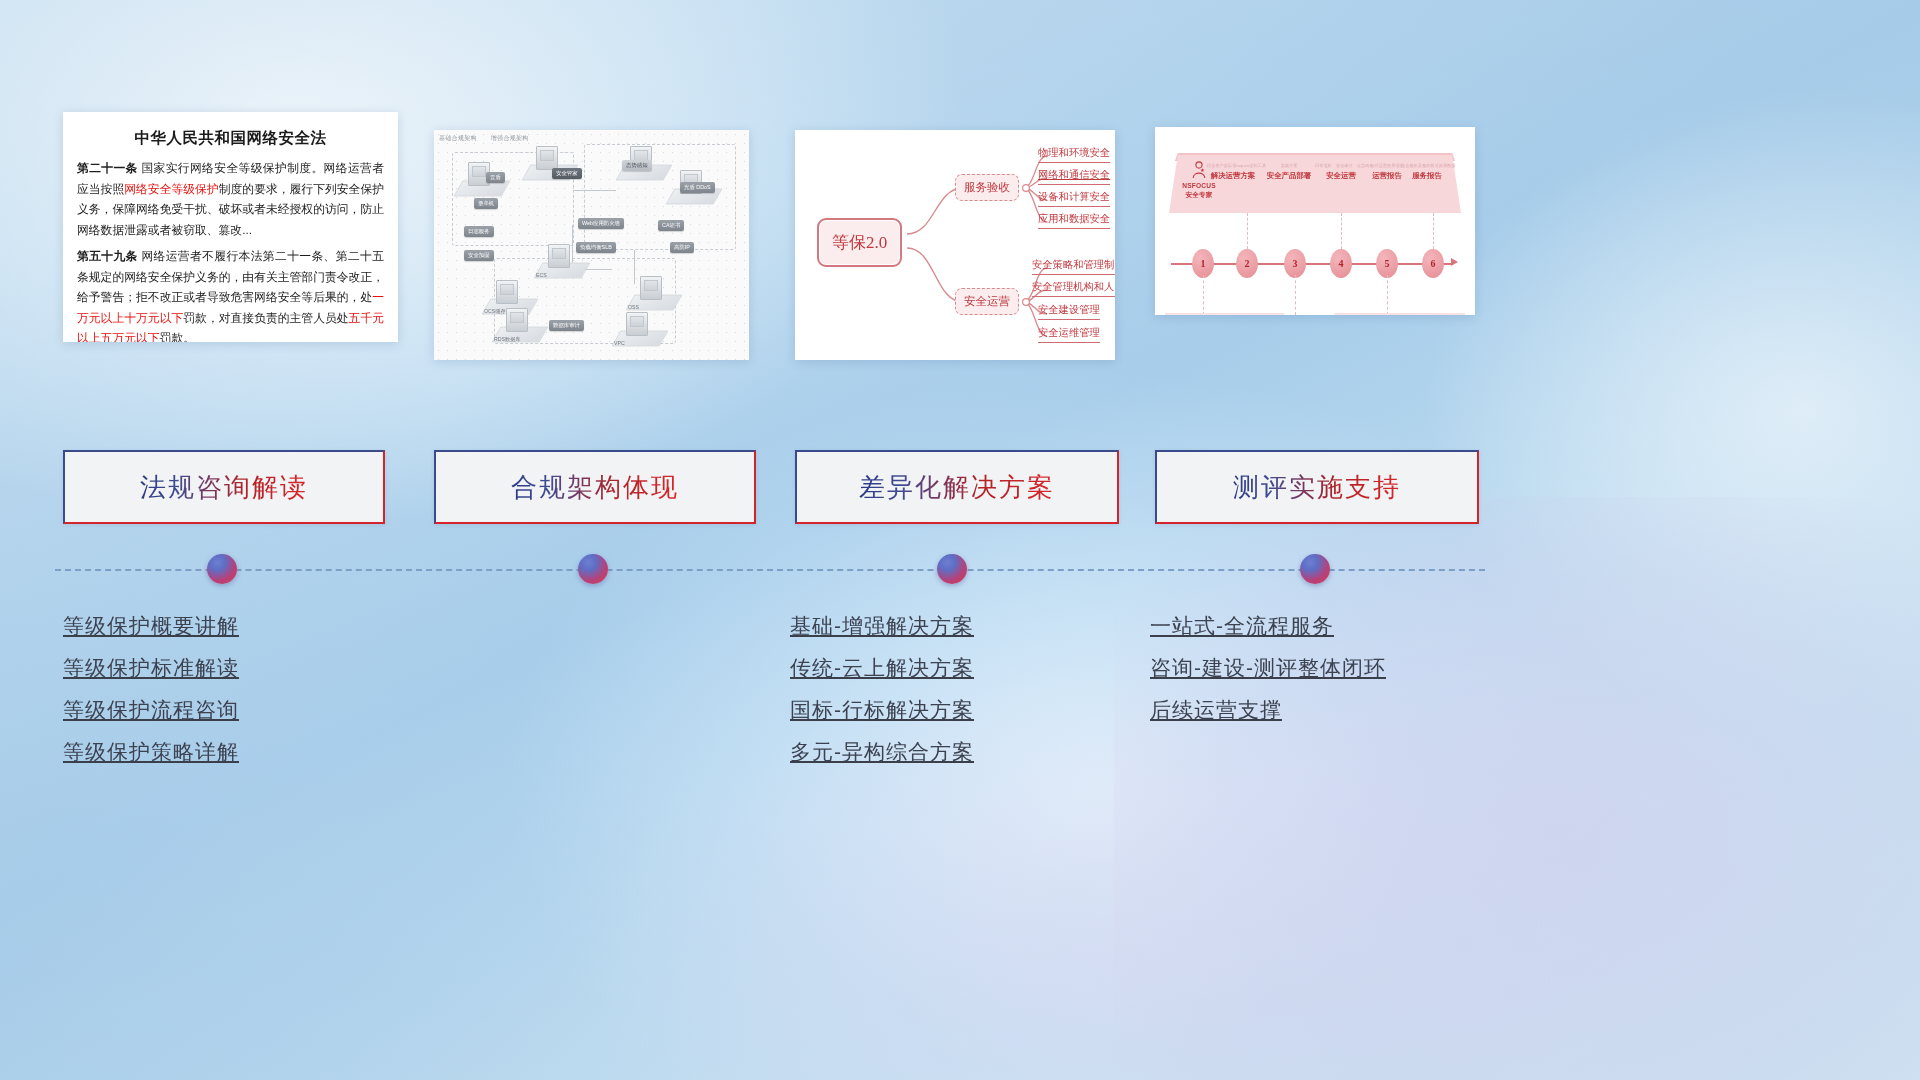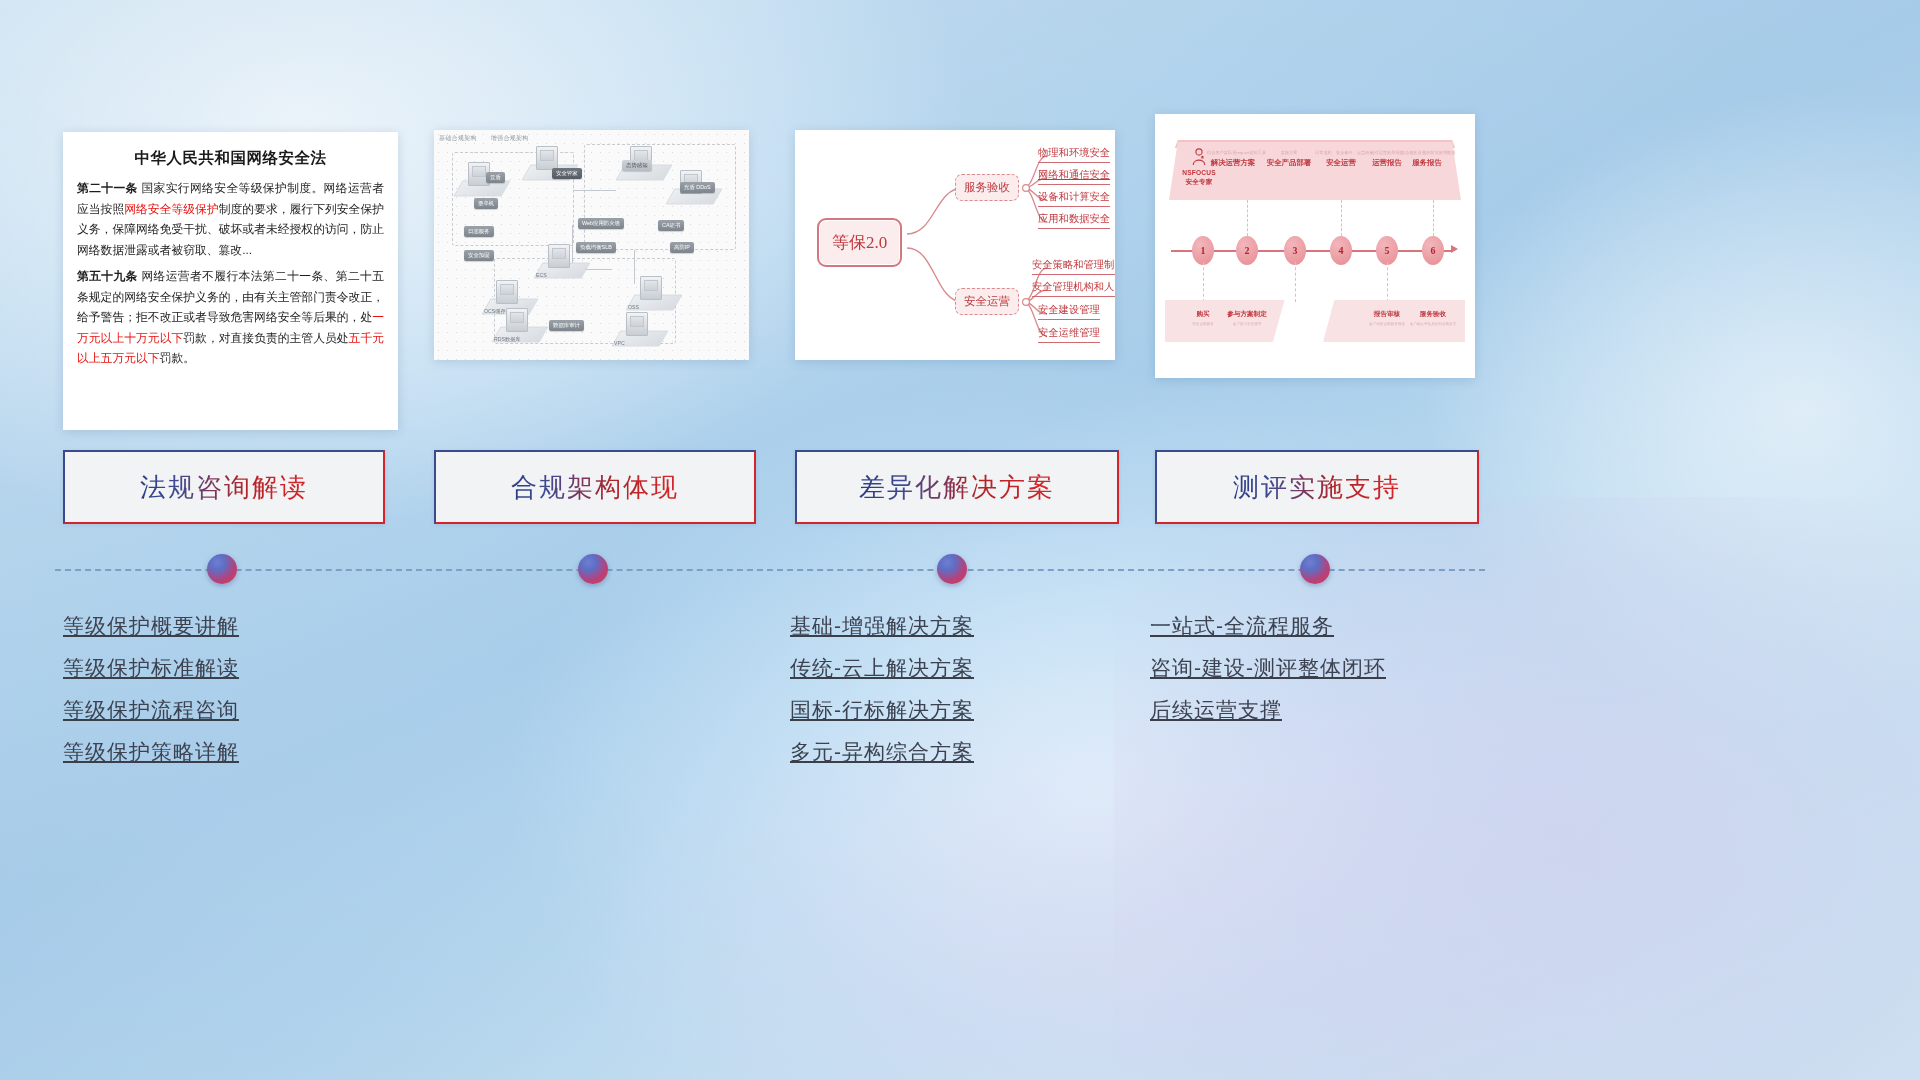--- a/index.html
+++ b/index.html
@@ -24,24 +24,24 @@
     background:radial-gradient(ellipse at 50% 50%,rgba(175,209,236,.55) 0%,rgba(175,209,236,0) 70%);}
   .bg-glow-f{position:absolute;left:30%;top:62%;width:55%;height:55%;
     background:radial-gradient(ellipse at 50% 50%,rgba(223,215,240,.5) 0%,rgba(223,215,240,0) 70%);}
   .bg-vig{position:absolute;inset:0;
     background:radial-gradient(ellipse at 50% 48%,rgba(255,255,255,0) 40%,rgba(160,196,226,.28) 100%);}
 
   .stage{position:absolute;inset:0;z-index:2;}
 
   
   .card{position:absolute;background:#fff;box-shadow:0 2px 10px rgba(60,100,150,.20);overflow:hidden;}
-  #card1{left:63px;top:132px;width:335px;height:298px;}
+  #card1{left:63px;top:112px;width:335px;height:230px;}
   #card2{left:434px;top:130px;width:315px;height:230px;}
   #card3{left:795px;top:130px;width:320px;height:230px;}
-  #card4{left:1155px;top:114px;width:320px;height:264px;}
+  #card4{left:1155px;top:127px;width:320px;height:188px;}
 
   
   .law{padding:12px 14px 6px 14px;box-sizing:border-box;height:100%;}
   .law-title{text-align:center;font-weight:bold;font-size:15.5px;color:#1b1b1b;letter-spacing:.5px;margin:4px 0 9px;}
   .law-p{font-size:11.8px;line-height:20.5px;color:#1d1d1d;text-align:justify;margin:0 0 6px;}
   .law-p b{font-weight:bold;}
   .law-p .r{color:#e8130f;}
 
   
   .arch{position:relative;height:100%;width:100%;

